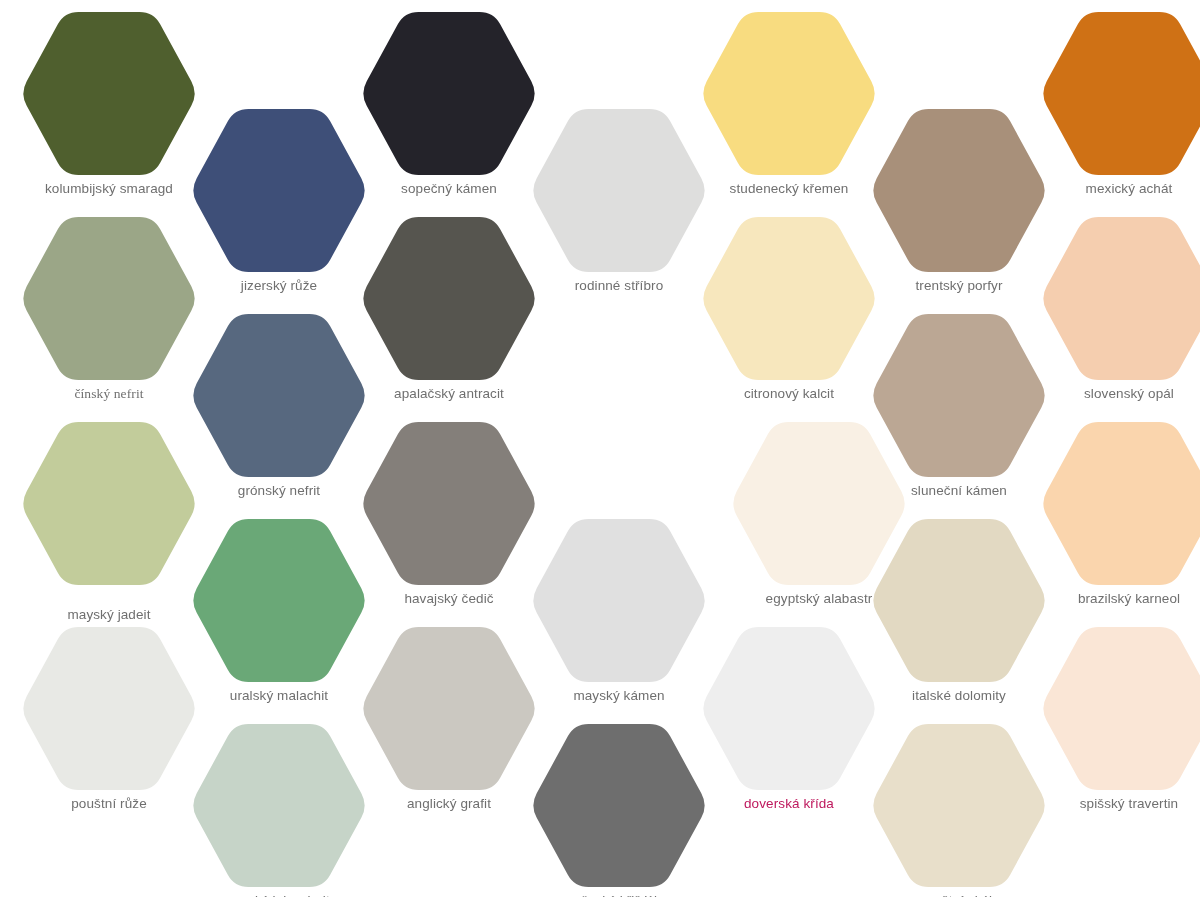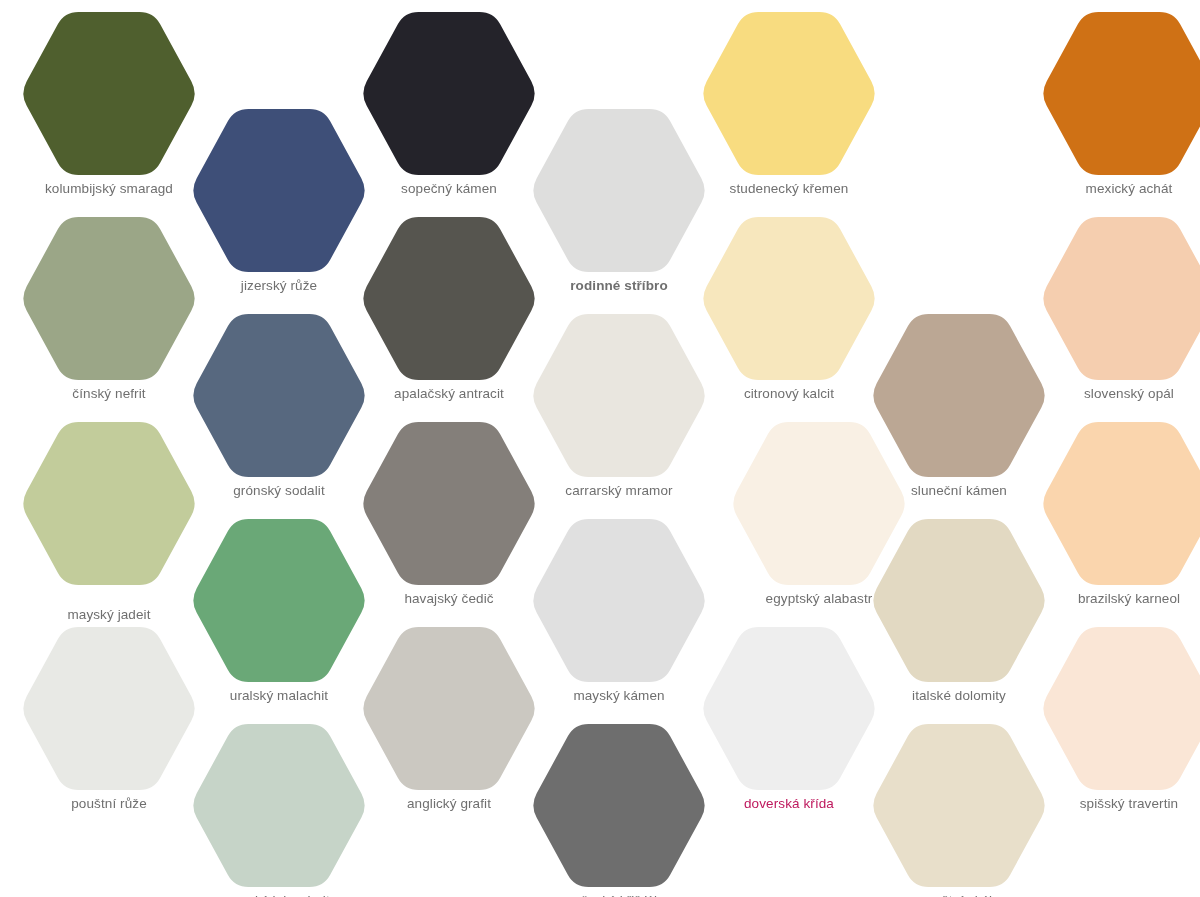--- a/index.html
+++ b/index.html
@@ -67,21 +67,21 @@
         </svg>
       </div>
       <div class="swatch-label" style="color: rgb(111, 111, 111);">kolumbijský smaragd</div>
     </div>
     <div class="swatch-cell" style="left: 20px; top: 217px;">
       <div class="hex-shape">
         <svg viewBox="0 0 178 163" xmlns="http://www.w3.org/2000/svg">
           <path d="M37.79,12.29Q44.50,0.00 58.50,0.00L119.50,0.00Q133.50,0.00 140.21,12.29L171.29,69.21Q178.00,81.50 171.29,93.79L140.21,150.71Q133.50,163.00 119.50,163.00L58.50,163.00Q44.50,163.00 37.79,150.71L6.71,93.79Q0.00,81.50 6.71,69.21Z" fill="#9ba687"></path>
         </svg>
       </div>
-      <div class="swatch-label" style="color: rgb(111, 111, 111);">čínský nefrit</div>
+      <div class="swatch-label" style="color: rgb(111, 111, 111); font-family: Liberation Serif, serif;">čínský nefrit</div>
     </div>
     <div class="swatch-cell" style="left: 20px; top: 422px;">
       <div class="hex-shape">
         <svg viewBox="0 0 178 163" xmlns="http://www.w3.org/2000/svg">
           <path d="M37.79,12.29Q44.50,0.00 58.50,0.00L119.50,0.00Q133.50,0.00 140.21,12.29L171.29,69.21Q178.00,81.50 171.29,93.79L140.21,150.71Q133.50,163.00 119.50,163.00L58.50,163.00Q44.50,163.00 37.79,150.71L6.71,93.79Q0.00,81.50 6.71,69.21Z" fill="#c2cc9b"></path>
         </svg>
       </div>
       <div class="swatch-label" style="color: rgb(111, 111, 111); margin-top: 16px;">mayský jadeit</div>
     </div>
     <div class="swatch-cell" style="left: 20px; top: 627px;">
@@ -99,21 +99,21 @@
         </svg>
       </div>
       <div class="swatch-label" style="color: rgb(111, 111, 111);">jizerský růže</div>
     </div>
     <div class="swatch-cell" style="left: 190px; top: 314px;">
       <div class="hex-shape">
         <svg viewBox="0 0 178 163" xmlns="http://www.w3.org/2000/svg">
           <path d="M37.79,12.29Q44.50,0.00 58.50,0.00L119.50,0.00Q133.50,0.00 140.21,12.29L171.29,69.21Q178.00,81.50 171.29,93.79L140.21,150.71Q133.50,163.00 119.50,163.00L58.50,163.00Q44.50,163.00 37.79,150.71L6.71,93.79Q0.00,81.50 6.71,69.21Z" fill="#57687f"></path>
         </svg>
       </div>
-      <div class="swatch-label" style="color: rgb(111, 111, 111);">grónský sodalit</div>
+      <div class="swatch-label" style="color: rgb(111, 111, 111);">grónský nefrit</div>
     </div>
     <div class="swatch-cell" style="left: 190px; top: 519px;">
       <div class="hex-shape">
         <svg viewBox="0 0 178 163" xmlns="http://www.w3.org/2000/svg">
           <path d="M37.79,12.29Q44.50,0.00 58.50,0.00L119.50,0.00Q133.50,0.00 140.21,12.29L171.29,69.21Q178.00,81.50 171.29,93.79L140.21,150.71Q133.50,163.00 119.50,163.00L58.50,163.00Q44.50,163.00 37.79,150.71L6.71,93.79Q0.00,81.50 6.71,69.21Z" fill="#6aa877"></path>
         </svg>
       </div>
       <div class="swatch-label" style="color: rgb(111, 111, 111);">uralský malachit</div>
     </div>
     <div class="swatch-cell" style="left: 190px; top: 724px;">
@@ -155,29 +155,21 @@
         </svg>
       </div>
       <div class="swatch-label" style="color: rgb(111, 111, 111);">anglický grafit</div>
     </div>
     <div class="swatch-cell" style="left: 530px; top: 109px;">
       <div class="hex-shape">
         <svg viewBox="0 0 178 163" xmlns="http://www.w3.org/2000/svg">
           <path d="M37.79,12.29Q44.50,0.00 58.50,0.00L119.50,0.00Q133.50,0.00 140.21,12.29L171.29,69.21Q178.00,81.50 171.29,93.79L140.21,150.71Q133.50,163.00 119.50,163.00L58.50,163.00Q44.50,163.00 37.79,150.71L6.71,93.79Q0.00,81.50 6.71,69.21Z" fill="#dededd"></path>
         </svg>
       </div>
-      <div class="swatch-label" style="color: rgb(111, 111, 111); font-weight: bold;">rodinné stříbro</div>
-    </div>
-    <div class="swatch-cell" style="left: 530px; top: 314px;">
-      <div class="hex-shape">
-        <svg viewBox="0 0 178 163" xmlns="http://www.w3.org/2000/svg">
-          <path d="M37.79,12.29Q44.50,0.00 58.50,0.00L119.50,0.00Q133.50,0.00 140.21,12.29L171.29,69.21Q178.00,81.50 171.29,93.79L140.21,150.71Q133.50,163.00 119.50,163.00L58.50,163.00Q44.50,163.00 37.79,150.71L6.71,93.79Q0.00,81.50 6.71,69.21Z" fill="#e9e6df"></path>
-        </svg>
-      </div>
-      <div class="swatch-label" style="color: rgb(111, 111, 111);">carrarský mramor</div>
+      <div class="swatch-label" style="color: rgb(111, 111, 111);">rodinné stříbro</div>
     </div>
     <div class="swatch-cell" style="left: 530px; top: 519px;">
       <div class="hex-shape">
         <svg viewBox="0 0 178 163" xmlns="http://www.w3.org/2000/svg">
           <path d="M37.79,12.29Q44.50,0.00 58.50,0.00L119.50,0.00Q133.50,0.00 140.21,12.29L171.29,69.21Q178.00,81.50 171.29,93.79L140.21,150.71Q133.50,163.00 119.50,163.00L58.50,163.00Q44.50,163.00 37.79,150.71L6.71,93.79Q0.00,81.50 6.71,69.21Z" fill="#e0e0e0"></path>
         </svg>
       </div>
       <div class="swatch-label" style="color: rgb(111, 111, 111);">mayský kámen</div>
     </div>
     <div class="swatch-cell" style="left: 530px; top: 724px;">
@@ -213,20 +205,28 @@
       <div class="swatch-label" style="color: rgb(111, 111, 111);">egyptský alabastr</div>
     </div>
     <div class="swatch-cell" style="left: 700px; top: 627px;">
       <div class="hex-shape">
         <svg viewBox="0 0 178 163" xmlns="http://www.w3.org/2000/svg">
           <path d="M37.79,12.29Q44.50,0.00 58.50,0.00L119.50,0.00Q133.50,0.00 140.21,12.29L171.29,69.21Q178.00,81.50 171.29,93.79L140.21,150.71Q133.50,163.00 119.50,163.00L58.50,163.00Q44.50,163.00 37.79,150.71L6.71,93.79Q0.00,81.50 6.71,69.21Z" fill="#eeeeee"></path>
         </svg>
       </div>
       <div class="swatch-label" style="color: #be185d;">doverská křída</div>
     </div>
+    <div class="swatch-cell" style="left: 870px; top: 109px;">
+      <div class="hex-shape">
+        <svg viewBox="0 0 178 163" xmlns="http://www.w3.org/2000/svg">
+          <path d="M37.79,12.29Q44.50,0.00 58.50,0.00L119.50,0.00Q133.50,0.00 140.21,12.29L171.29,69.21Q178.00,81.50 171.29,93.79L140.21,150.71Q133.50,163.00 119.50,163.00L58.50,163.00Q44.50,163.00 37.79,150.71L6.71,93.79Q0.00,81.50 6.71,69.21Z" fill="#a8907a"></path>
+        </svg>
+      </div>
+      <div class="swatch-label" style="color: rgb(111, 111, 111);">trentský porfyr</div>
+    </div>
     <div class="swatch-cell" style="left: 870px; top: 314px;">
       <div class="hex-shape">
         <svg viewBox="0 0 178 163" xmlns="http://www.w3.org/2000/svg">
           <path d="M37.79,12.29Q44.50,0.00 58.50,0.00L119.50,0.00Q133.50,0.00 140.21,12.29L171.29,69.21Q178.00,81.50 171.29,93.79L140.21,150.71Q133.50,163.00 119.50,163.00L58.50,163.00Q44.50,163.00 37.79,150.71L6.71,93.79Q0.00,81.50 6.71,69.21Z" fill="#bba794"></path>
         </svg>
       </div>
       <div class="swatch-label" style="color: rgb(111, 111, 111);">sluneční kámen</div>
     </div>
     <div class="swatch-cell" style="left: 870px; top: 519px;">
       <div class="hex-shape">

